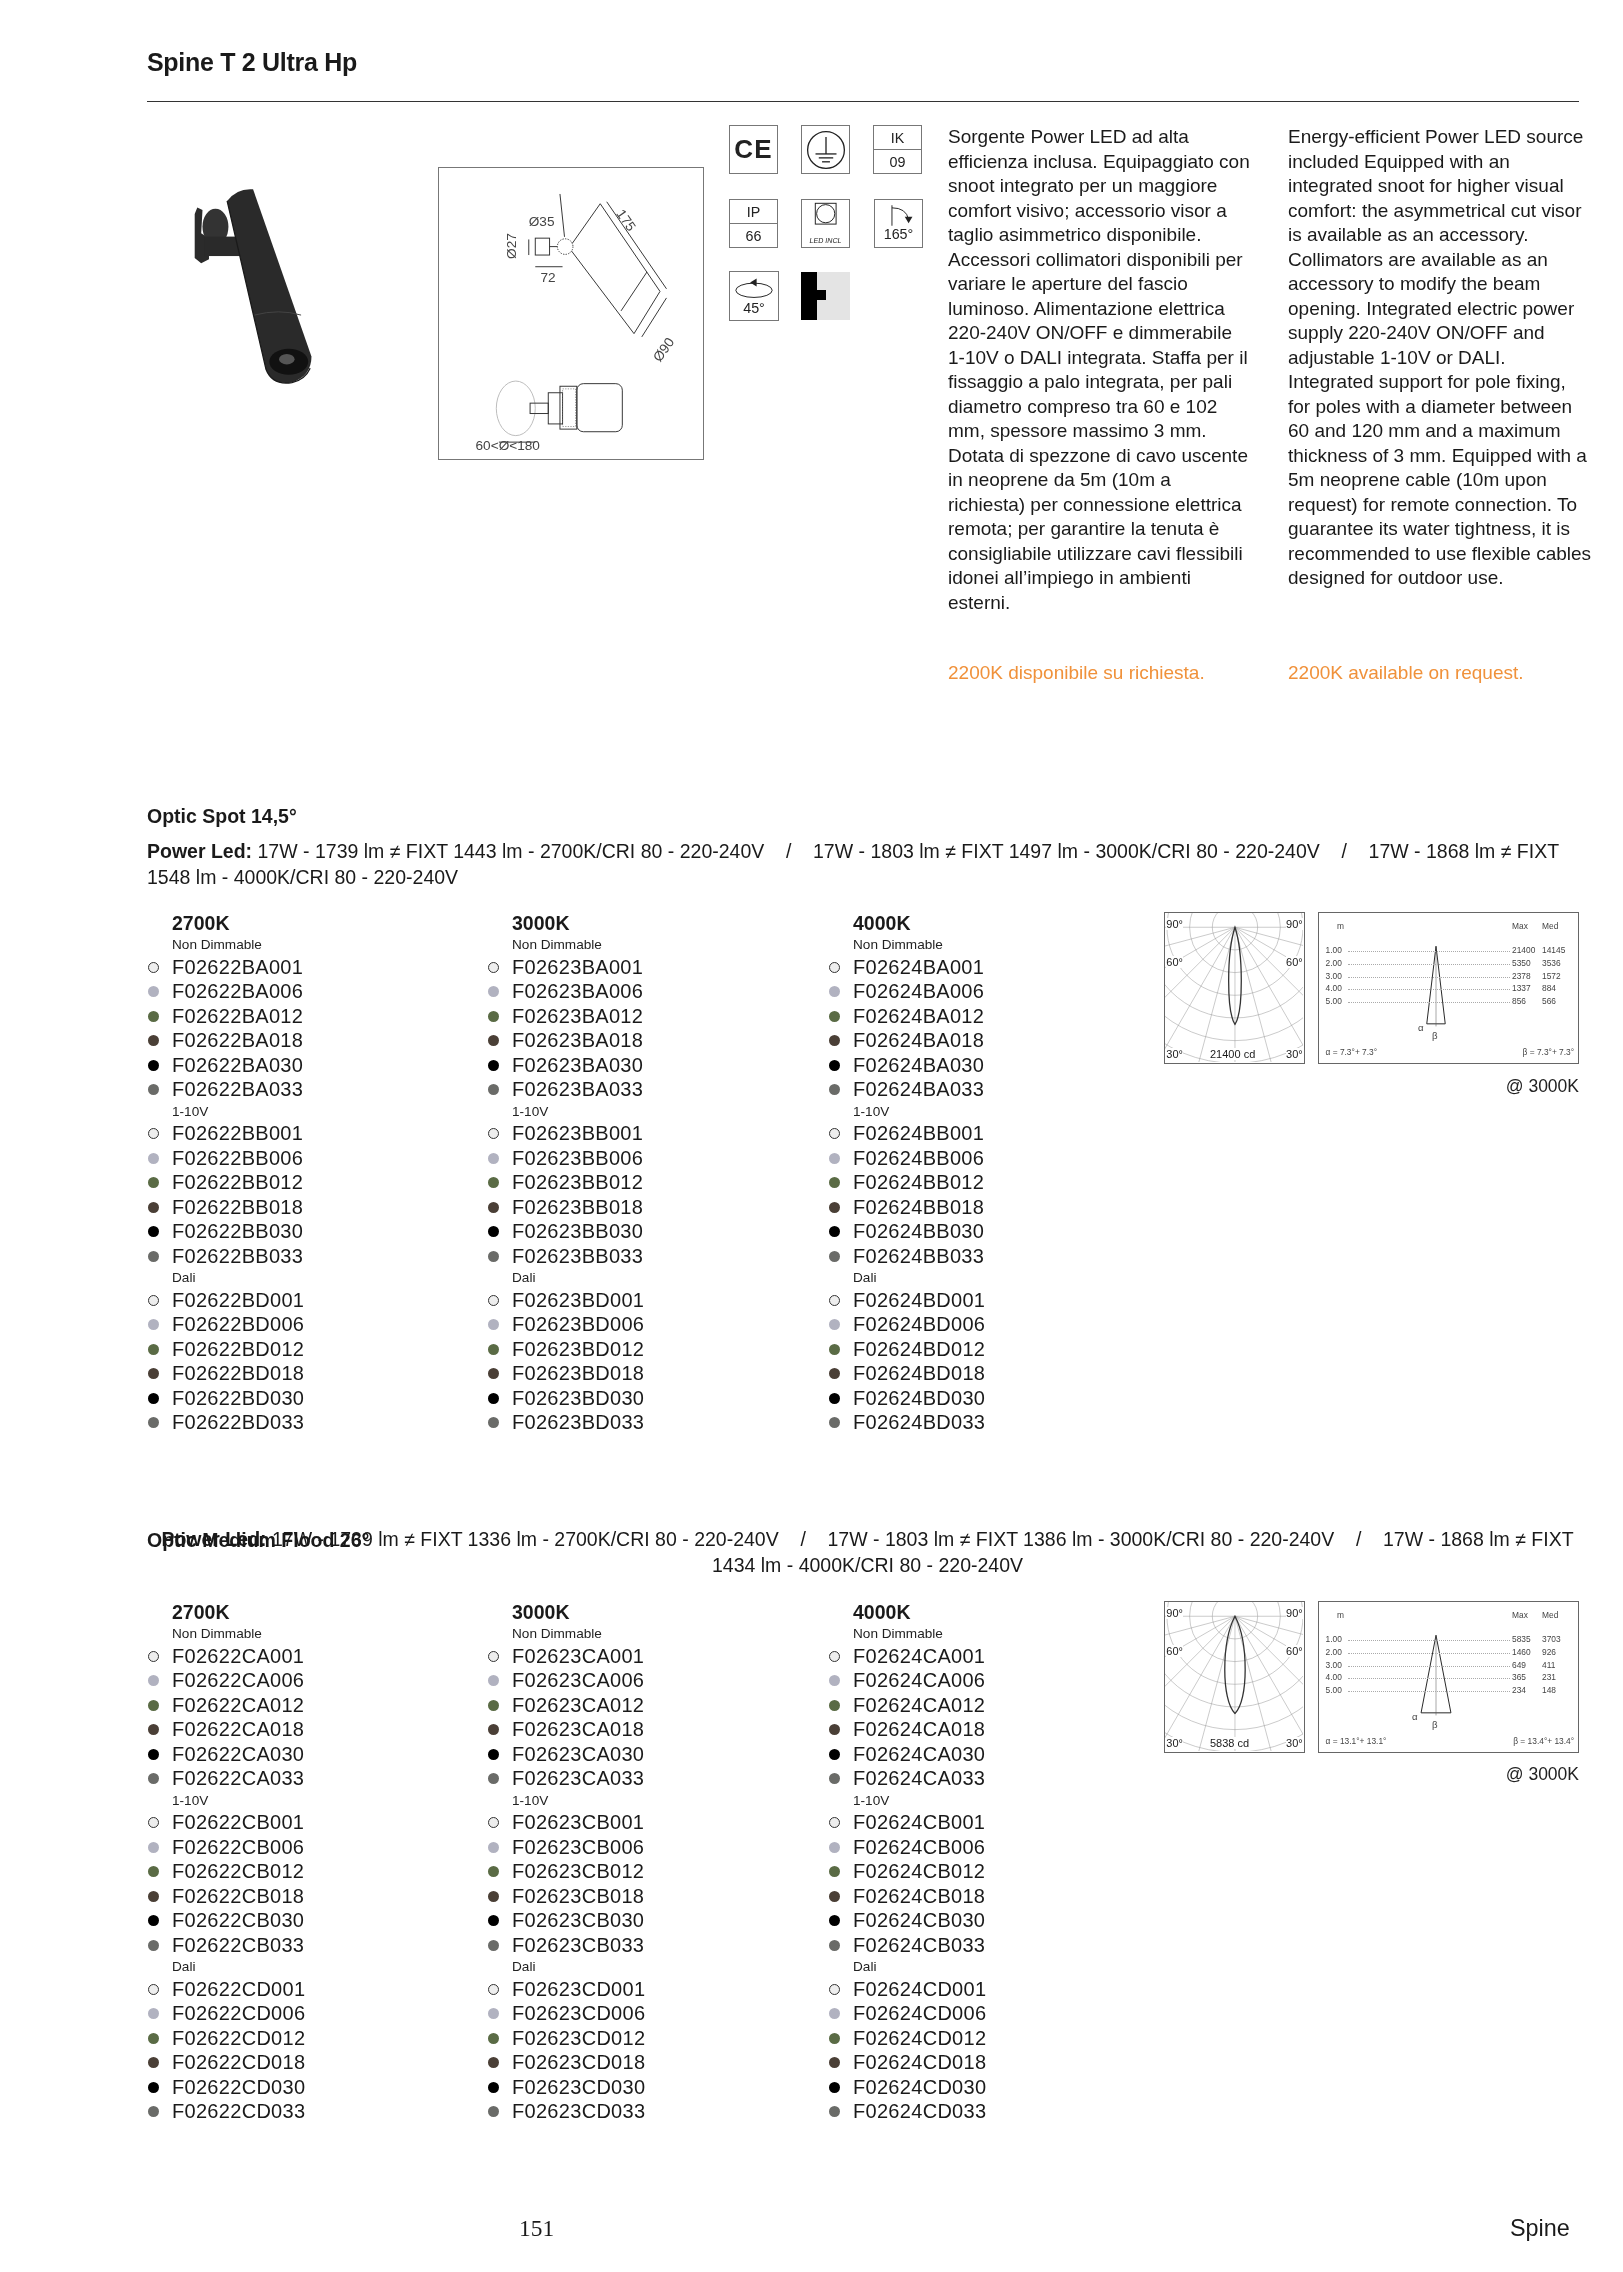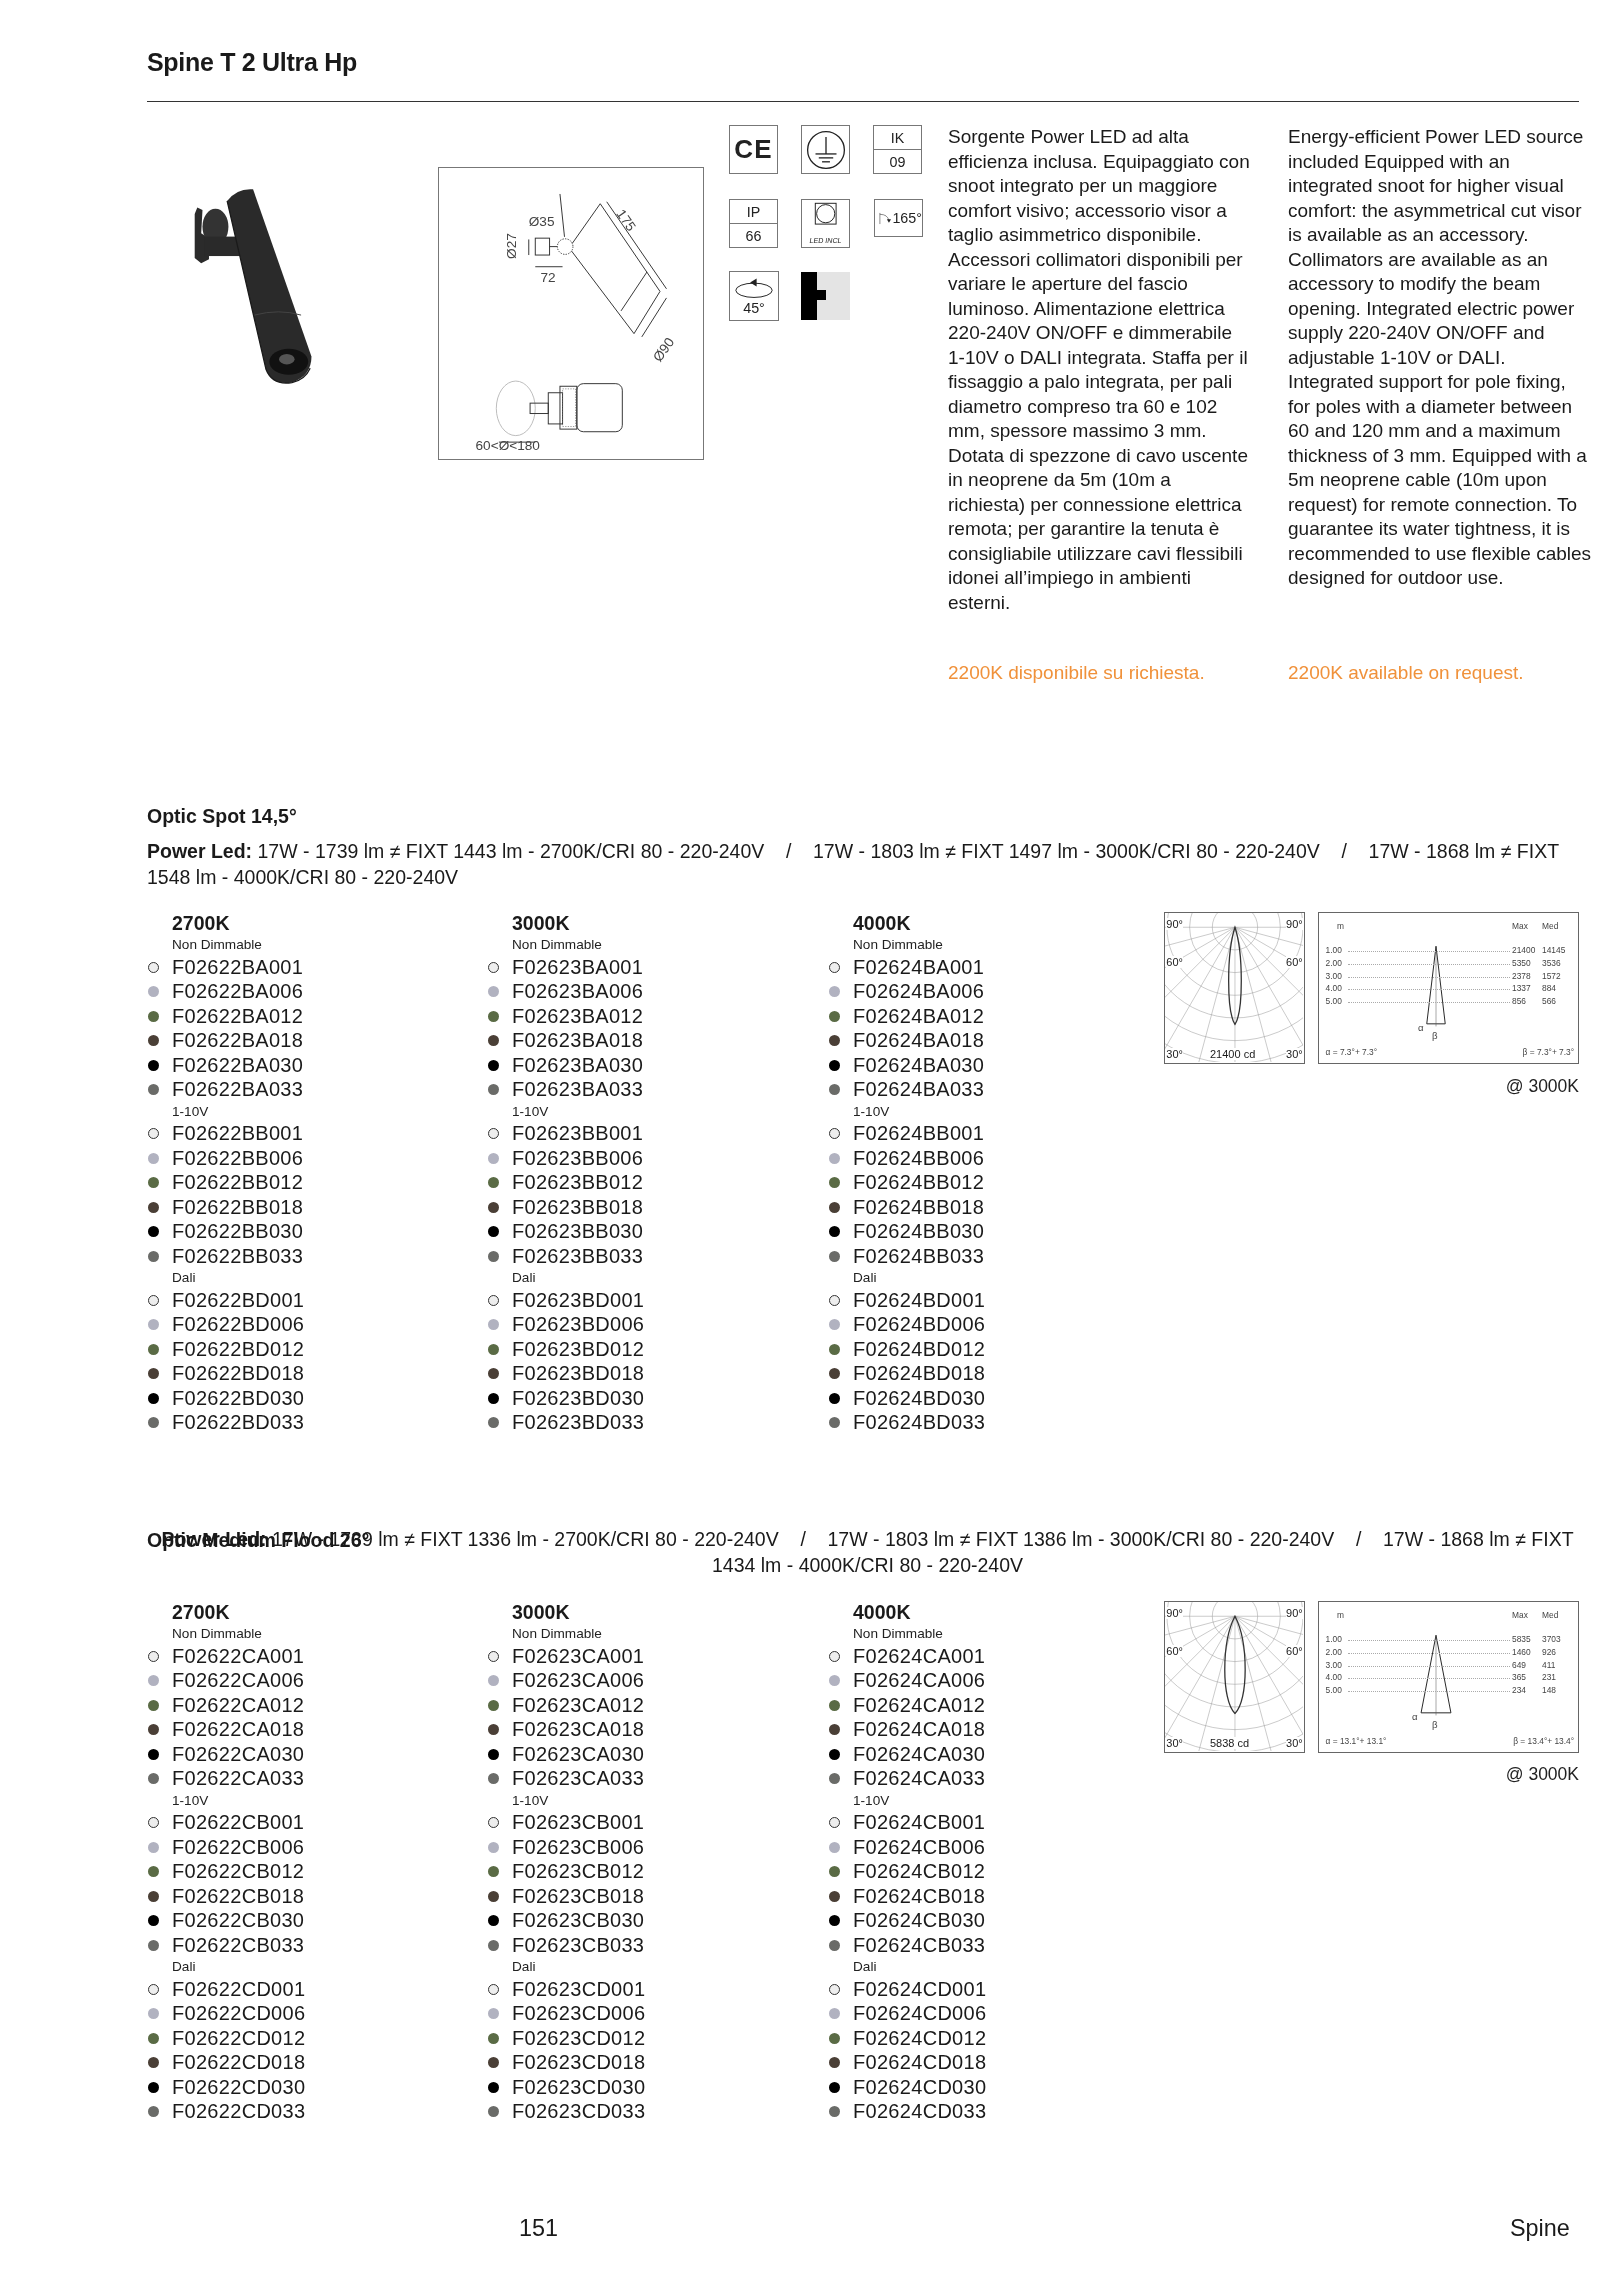--- a/index.html
+++ b/index.html
@@ -19,21 +19,21 @@
   .power{left:147px;font-size:19.5px;line-height:26px;width:1441px;color:#1a1a1a;}
   .power b{font-weight:bold;}
   .col{position:absolute;width:312px;}
   .col-head{font-size:19.5px;font-weight:bold;margin-left:24px;height:23.4px;line-height:23.4px;}
   .grp-label{font-size:13.6px;margin-left:24px;height:19.5px;line-height:19.5px;color:#222;}
   .item{height:24.5px;line-height:24.5px;font-size:20px;display:flex;align-items:center;letter-spacing:0.3px;}
   .dot{width:11px;height:11px;border-radius:50%;margin-right:13px;box-sizing:border-box;flex:none;}
   .polar{position:absolute;width:141px;height:152px;border:1.3px solid #666;box-sizing:border-box;overflow:hidden;background:#fff;}
   .ptable{position:absolute;width:261px;height:152px;border:1.3px solid #666;box-sizing:border-box;background:#fff;font-size:8.4px;color:#444;}
   .at{position:absolute;font-size:17.5px;color:#222;}
-  .footer-num{left:519px;top:2215px;font-size:23.4px;}
+  .footer-num{left:519px;top:2215px;font-size:23.4px;font-family:Liberation Serif, serif;}
   .footer-name{left:1510px;top:2215px;font-size:23.4px;}
 </style>
 </head>
 <body>
 
 <div class="abs title">Spine T 2 Ultra Hp</div>
 <div class="abs rule"></div>
 
 <div class="abs photo">
   <svg width="234" height="240" viewBox="0 0 360 370">
@@ -103,21 +103,21 @@
   <div>IP</div>
   <div>66</div>
 </div>
 <div class="icon-box" style="left:801px;top:199px;width:49px;height:49px;flex-direction:column;">
   <svg width="23.4" height="23.4" viewBox="0 0 36 36">
       <rect x="2" y="2" width="32" height="32" fill="none" stroke="#222" stroke-width="1.5"></rect>
       <circle cx="18" cy="18" r="14" fill="none" stroke="#222" stroke-width="1.5"></circle>
     </svg>
   <span style="font-size:7.1px;margin-top:12px;font-style:italic;">LED INCL</span>
 </div>
-<div class="icon-box" style="left:874px;top:199px;width:49px;height:38px;flex-direction:row;">
+<div class="icon-box" style="left:874px;top:199px;width:49px;height:49px;flex-direction:column;">
   <svg width="32" height="21" viewBox="0 0 50 32">
       <line x1="14" y1="0" x2="14" y2="32" stroke="#222" stroke-width="1.5"></line>
       <path d="M14 4 Q36 4 40 22" fill="none" stroke="#222" stroke-width="1.5"></path>
       <polygon points="34,18 46,18 40,28" fill="#222"></polygon>
     </svg>
   <span style="font-size:14.3px;">165°</span>
 </div>
 <div class="icon-box" style="left:729px;top:271px;width:50px;height:50px;flex-direction:column;">
   <svg width="42" height="23.4" viewBox="0 0 64 36">
       <ellipse cx="32" cy="22" rx="28" ry="11" fill="none" stroke="#222" stroke-width="1.5"></ellipse>

